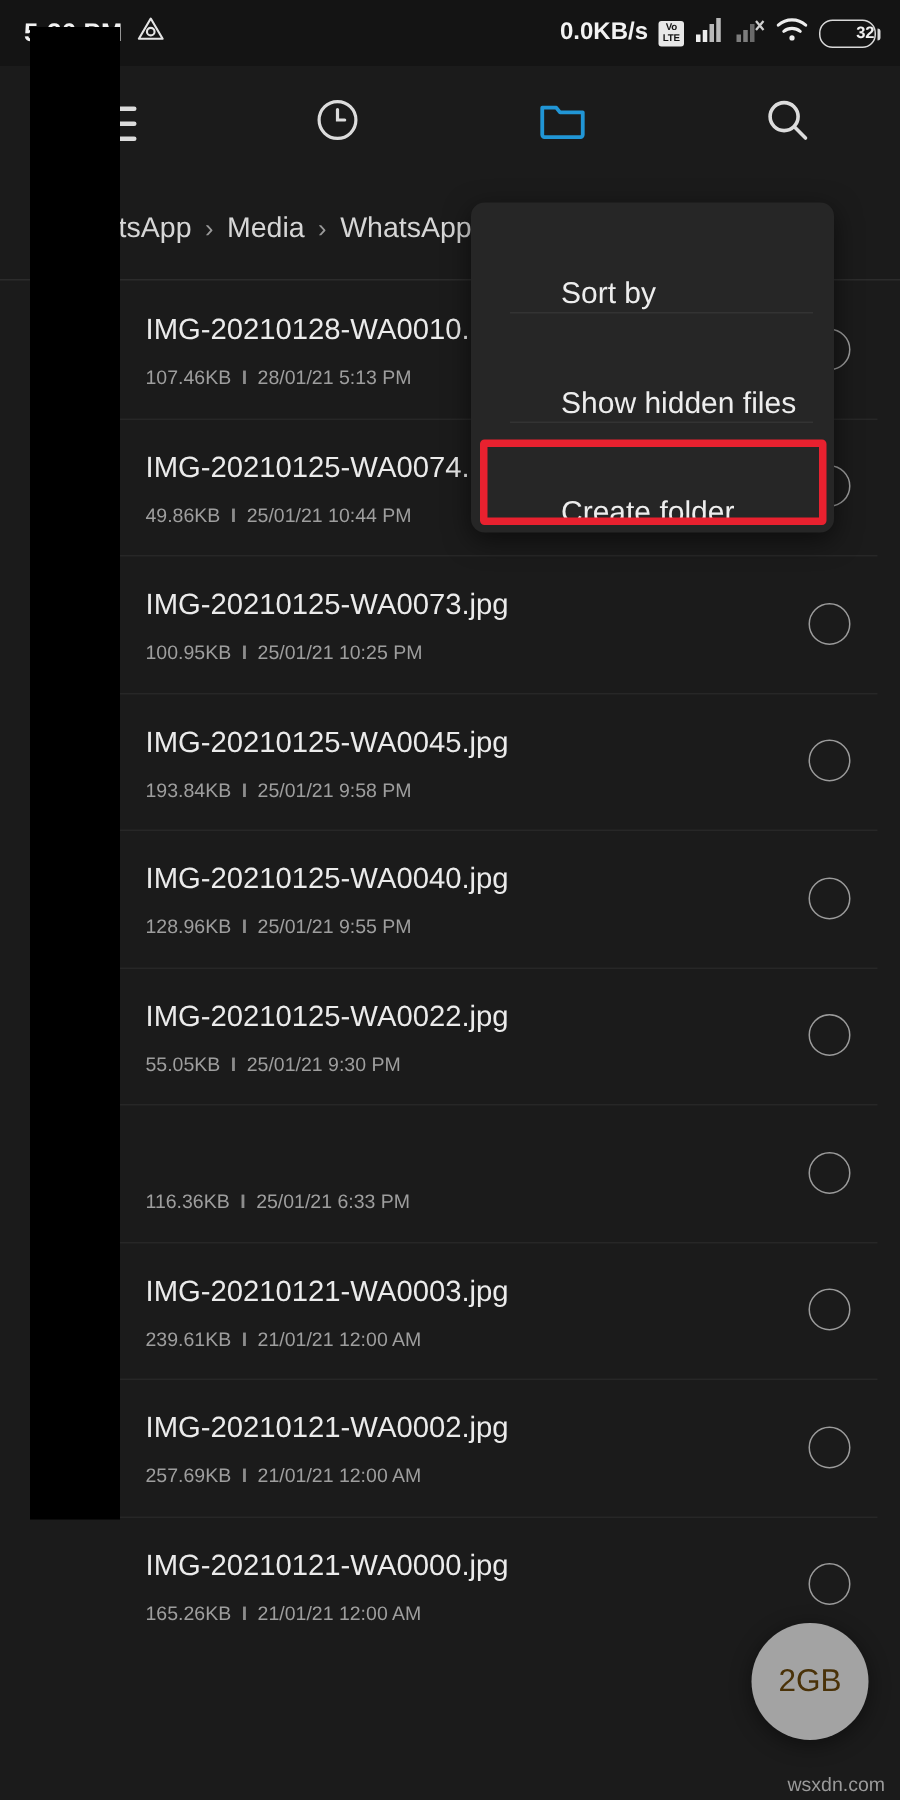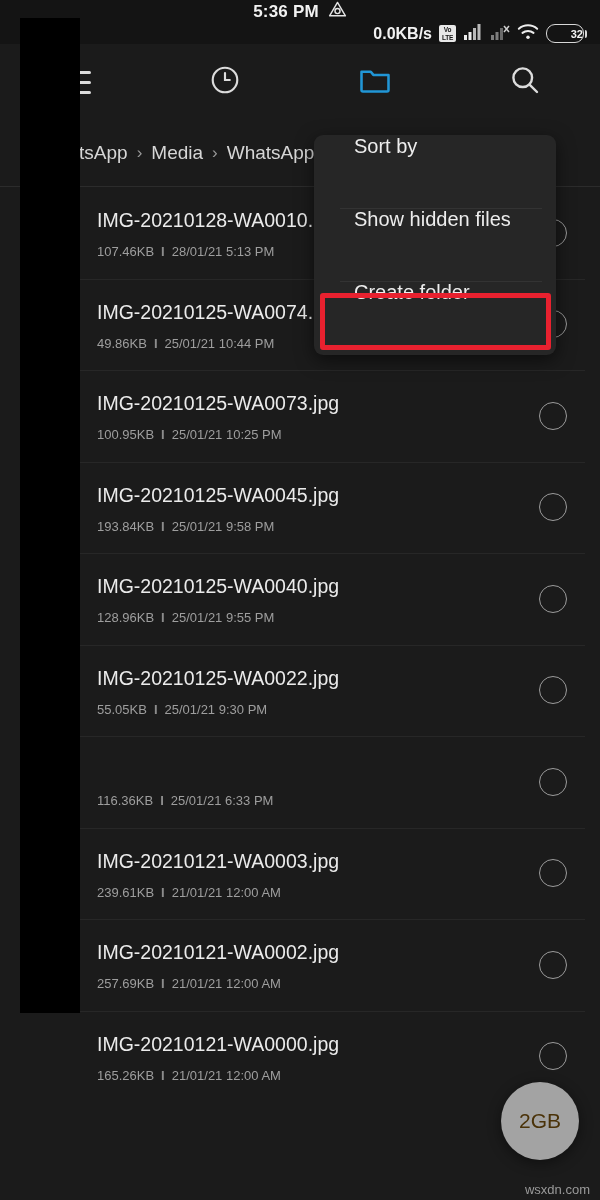--- a/index.html
+++ b/index.html
@@ -16,21 +16,20 @@
     overflow:hidden;
   }
 
   
   #statusbar {
     position:absolute; top:0; left:0;
     width:600px; height:44px;
     background:#141414;
     display:flex; align-items:center;
     padding:0 16px;
-    flex-direction:column;
   }
   #sb-left { display:flex; align-items:center; gap:9px; }
   #sb-clock { color:#f2f2f2; font-size:17px; font-weight:bold; letter-spacing:.2px; }
   #sb-right { margin-left:auto; display:flex; align-items:center; gap:7px; }
   #sb-netspeed { color:#f2f2f2; font-size:16px; font-weight:bold; }
   .volte {
     width:17px; height:17px; background:#e8e8e8; border-radius:2px;
     color:#141414; font-size:6.5px; font-weight:bold; line-height:7.5px;
     text-align:center; padding-top:1px; letter-spacing:-.2px;
   }
@@ -106,22 +105,22 @@
 
   
   #popup {
     position:absolute; left:314px; top:135px;
     width:242px; height:220px;
     background:#262626; border-radius:9px;
     box-shadow:0 5px 18px rgba(0,0,0,.55);
     overflow:hidden;
   }
   .menu-item {
-    height:73px; display:flex; align-items:flex-start;
-    padding-left:40px;
+    height:73px; display:flex; align-items:flex-end;
+    padding-left:60px;
     color:#ededed; font-size:20px;
     cursor:pointer; position:relative;
   }
   .menu-item + .menu-item::before {
     content:""; position:absolute; top:0; left:26px; right:14px;
     height:1px; background:#333333;
   }
   #highlight-box {
     position:absolute; left:320px; top:293px;
     width:231px; height:57px;

